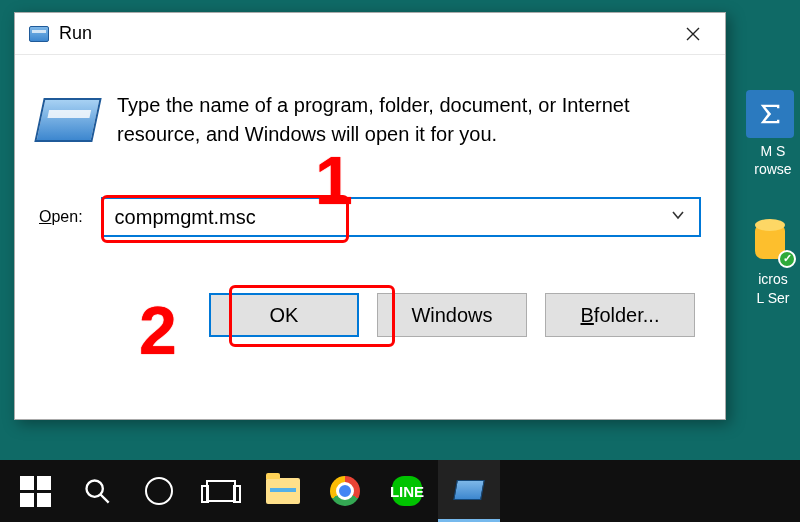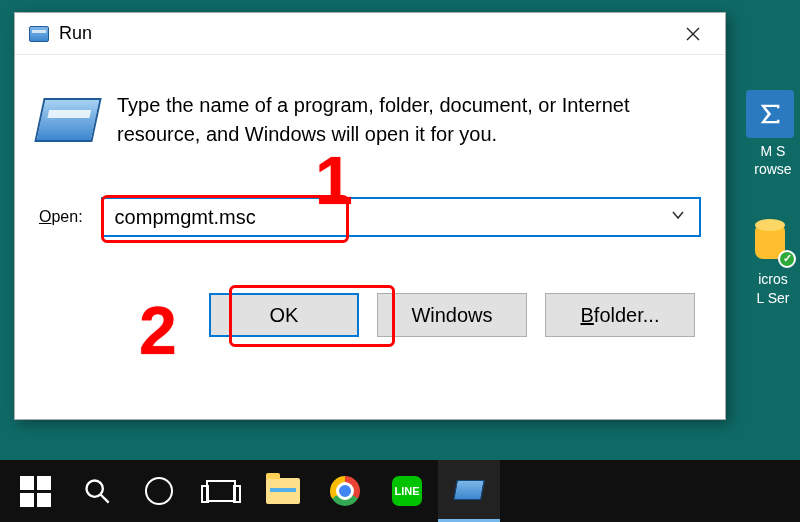--- a/index.html
+++ b/index.html
@@ -108,21 +108,21 @@
   .ico-taskview::before, .ico-taskview::after { content:""; position:absolute; border:2px solid #fff; }
   .ico-taskview::before { left:-7px; top:3px; width:4px; height:14px; }
   .ico-taskview::after  { right:-7px; top:3px; width:4px; height:14px; }
   .ico-explorer { width:34px; height:26px; background:#ffe08a; border-radius:2px; position:relative; }
   .ico-explorer::before{ content:""; position:absolute; left:0; top:-5px; width:14px; height:6px; background:#ffd257; border-radius:2px 2px 0 0;}
   .ico-explorer::after{ content:""; position:absolute; left:4px; top:10px; width:26px; height:4px; background:#54b0e8;}
   .ico-chrome { width:30px; height:30px; border-radius:50%;
     background: conic-gradient(#ea4335 0 120deg,#34a853 120deg 240deg,#fbbc05 240deg 360deg);
     display:flex; align-items:center; justify-content:center; }
   .ico-chrome::after { content:""; width:12px; height:12px; background:#4285f4; border:3px solid #fff; border-radius:50%; }
-  .ico-line { width:30px; height:30px; background:#00c300; border-radius:7px; display:flex; align-items:center; justify-content:center; color:#fff; font-size:11px; font-weight:bold; }
+  .ico-line { width:30px; height:30px; background:#00c300; border-radius:12px; display:flex; align-items:center; justify-content:center; color:#fff; font-size:15px; font-weight:bold; }
   .ico-run { width:28px; height:20px; background:linear-gradient(#7db7e8,#3d87cf); border:1px solid #14487a; transform:skewX(-10deg); }
 </style>
 </head>
 <body>
 
 <div class="desk-icons">
   <div class="desk-item">
     <div class="desk-icon-img">
       <svg viewBox="0 0 24 24" width="28" height="28" fill="#fff">
           <path d="M4 4h16v3h-2V6H8l5 6-5 6h10v-1h2v3H4l6-8-6-8z"></path>

